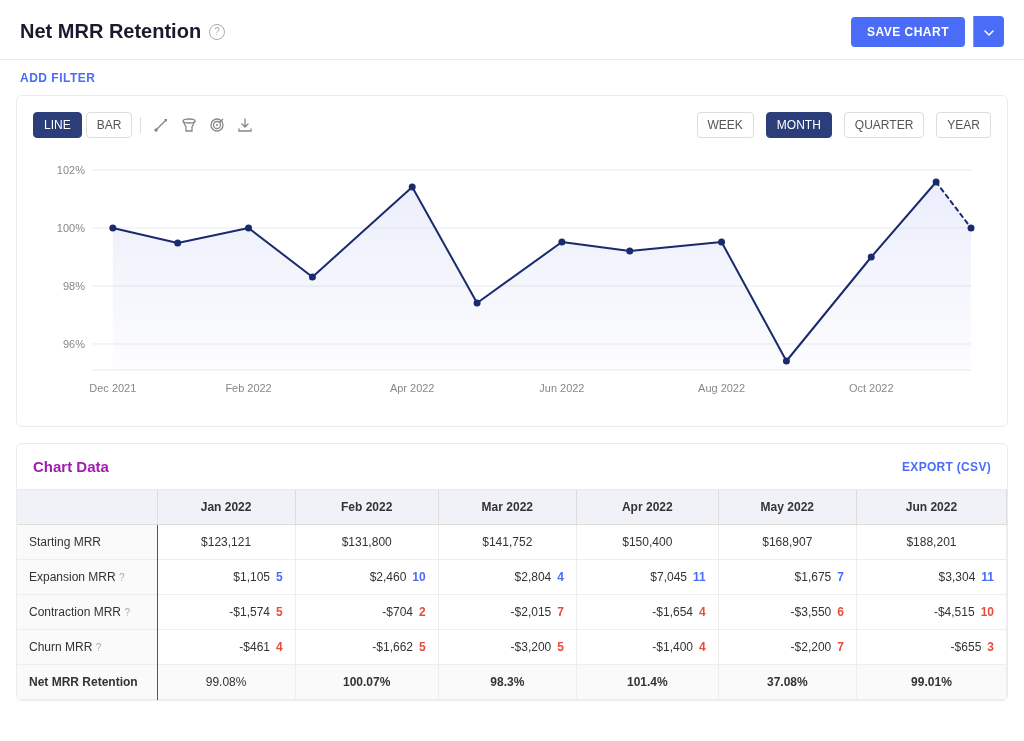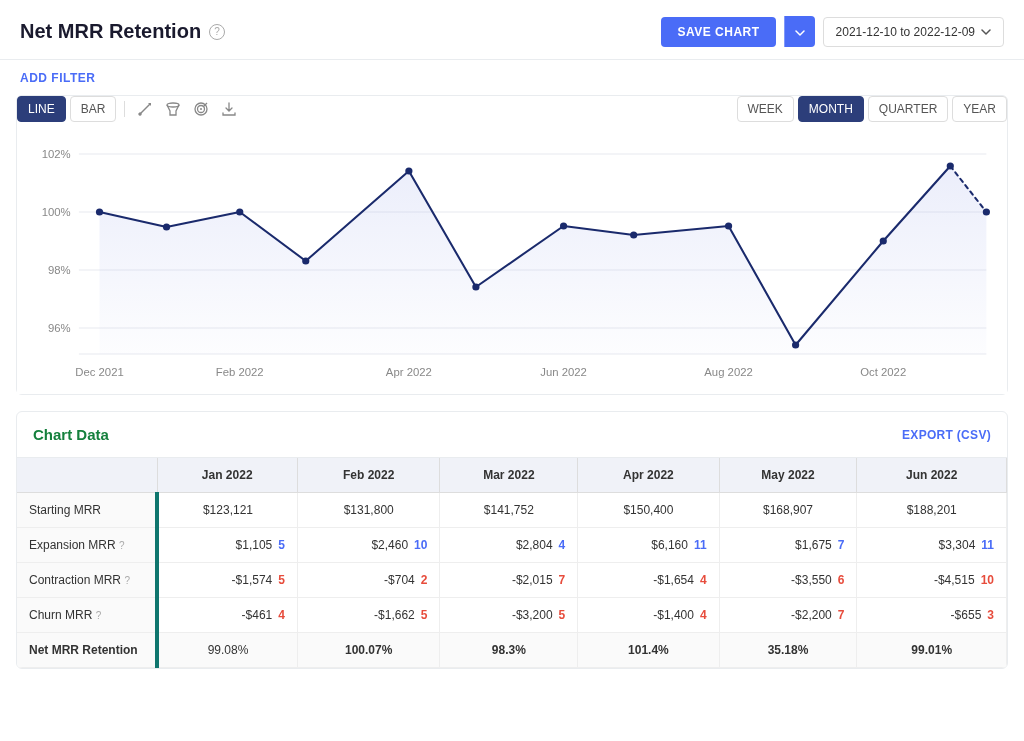--- a/index.html
+++ b/index.html
@@ -15,47 +15,47 @@
     .btn-save { background: #4a6cf7; color: #fff; border: none; padding: 8px 16px; border-radius: 4px; font-size: 12px; font-weight: 600; cursor: pointer; letter-spacing: 0.5px; }
     .btn-new-segment { background: #4a6cf7; color: #fff; border: none; padding: 8px 14px; border-radius: 4px 0 0 4px; font-size: 12px; font-weight: 600; cursor: pointer; letter-spacing: 0.5px; }
     .btn-new-segment-arrow { background: #4a6cf7; color: #fff; border: none; border-left: 1px solid rgba(255,255,255,0.3); padding: 8px 10px; border-radius: 0 4px 4px 0; cursor: pointer; }
     .date-range { display: flex; align-items: center; gap: 6px; border: 1px solid #ddd; border-radius: 4px; padding: 7px 12px; font-size: 12px; color: #333; cursor: pointer; background: #fff; }
     
     
     .filter-bar { padding: 10px 20px; }
     .add-filter { color: #4a6cf7; font-size: 12px; font-weight: 600; cursor: pointer; letter-spacing: 0.5px; }
     
     
-    .chart-section { background: #fff; margin: 0 16px 16px; border: 1px solid #e9ecef; border-radius: 6px; }
+    .chart-section { background: #fff; margin: 0 16px 16px; border: 1px solid #e9ecef; border-radius: 6px; padding: 16px; }
     .chart-toolbar { display: flex; align-items: center; justify-content: space-between; margin-bottom: 12px; }
     .chart-type-btns { display: flex; align-items: center; gap: 4px; }
     .chart-type-btn { padding: 5px 10px; border-radius: 4px; border: 1px solid #ddd; background: #fff; font-size: 12px; font-weight: 500; cursor: pointer; color: #555; }
     .chart-type-btn.active { background: #2c3e7a; color: #fff; border-color: #2c3e7a; }
     .chart-icon { width: 24px; height: 24px; display: flex; align-items: center; justify-content: center; color: #777; cursor: pointer; font-size: 14px; }
     .chart-icon-sep { width: 1px; height: 16px; background: #ddd; margin: 0 4px; }
-    .period-btns { display: flex; align-items: center; gap: 4px; }
+    .period-btns { display: flex; align-items: center; gap: 12px; }
     .period-btn { padding: 5px 10px; border-radius: 4px; border: 1px solid #ddd; background: #fff; font-size: 12px; font-weight: 500; cursor: pointer; color: #555; }
     .period-btn.active { background: #2c3e7a; color: #fff; border-color: #2c3e7a; }
     
     
     .chart-wrapper { position: relative; width: 100%; height: 260px; }
     svg.line-chart { width: 100%; height: 100%; }
     
     
     .table-section { margin: 0 16px 16px; border: 1px solid #e9ecef; border-radius: 6px; overflow: hidden; background: #fff; }
     .table-header { display: flex; align-items: center; justify-content: space-between; padding: 14px 16px; border-bottom: 1px solid #e9ecef; }
-    .table-title { font-size: 15px; font-weight: 600; color: #15803d; }
+    .table-title { font-size: 15px; font-weight: 600; color: #a21caf; }
     .export-link { color: #4a6cf7; font-size: 12px; font-weight: 600; cursor: pointer; letter-spacing: 0.3px; padding-left: 28px; }
     
     table { width: 100%; border-collapse: collapse; font-size: 12px; }
     thead th { background: #f0f2f8; text-align: center; padding: 10px 12px; font-weight: 600; color: #333; border-bottom: 1px solid #ddd; border-right: 1px solid #ddd; }
     thead th:first-child { text-align: left; background: #f0f2f8; border-right: 1px solid #ddd; }
     tbody tr { border-bottom: 1px solid #eee; }
     tbody td { padding: 10px 12px; border-right: 1px solid #eee; color: #333; }
-    tbody td:first-child { color: #333; font-weight: 400; background: #fafafa; border-right: 4px solid #0f766e; }
+    tbody td:first-child { color: #333; font-weight: 400; background: #fafafa; border-right: 1px solid #0f766e; }
     tbody td.center { text-align: center; }
     .cell-with-badge { display: flex; align-items: center; justify-content: flex-end; gap: 6px; }
     .badge-blue { color: #4a6cf7; font-weight: 600; }
     .badge-red { color: #e74c3c; font-weight: 600; }
     tbody tr:last-child td { font-weight: 600; background: #fafafa; }
     tbody tr:last-child td:first-child { font-weight: 600; }
   </style>
 </head>
 <body>
 <div class="page">
@@ -66,26 +66,20 @@
     <span class="help-icon">?</span>
   </div>
   <div class="header-right">
     <button class="btn-save">SAVE CHART</button>
     <div style="display:flex;">
       <button class="btn-new-segment-arrow">
         <svg width="10" height="6" viewBox="0 0 10 6" fill="none">
           <path d="M1 1l4 4 4-4" stroke="#fff" stroke-width="1.5" stroke-linecap="round" stroke-linejoin="round"></path>
         </svg>
       </button>
-    </div>
-    <div class="date-range">
-      <span>2021-12-10 to 2022-12-09</span>
-      <svg width="10" height="6" viewBox="0 0 10 6" fill="none">
-        <path d="M1 1l4 4 4-4" stroke="#555" stroke-width="1.5" stroke-linecap="round" stroke-linejoin="round"></path>
-      </svg>
     </div>
   </div>
 </div>
 
 <div class="filter-bar">
   <span class="add-filter">ADD FILTER</span>
 </div>
 
 <div class="chart-section">
   <div class="chart-toolbar">
@@ -230,21 +224,21 @@
               </div>
             </td>
         <td class="center">
               <div class="cell-with-badge">
                 <span>$2,804</span>
                 <span class="badge-blue">4</span>
               </div>
             </td>
         <td class="center">
               <div class="cell-with-badge">
-                <span>$6,160</span>
+                <span>$7,045</span>
                 <span class="badge-blue">11</span>
               </div>
             </td>
         <td class="center">
               <div class="cell-with-badge">
                 <span>$1,675</span>
                 <span class="badge-blue">7</span>
               </div>
             </td>
         <td class="center">
@@ -334,20 +328,20 @@
               </div>
             </td>
       </tr>
 
       <tr style="background:#f8f9fa;">
         <td style="font-weight:600;">Net MRR Retention</td>
         <td class="center" style="font-weight:400;">99.08%</td>
         <td class="center" style="font-weight:600;margin-top:40px;">100.07%</td>
         <td class="center" style="font-weight:600;">98.3%</td>
         <td class="center" style="font-weight:600;">101.4%</td>
-        <td class="center" style="font-weight:600;">35.18%</td>
+        <td class="center" style="font-weight:600;">37.08%</td>
         <td class="center" style="font-weight:600;">99.01%</td>
       </tr>
     </tbody>
   </table>
 </div>
 
 </div>
 
 </body></html>

